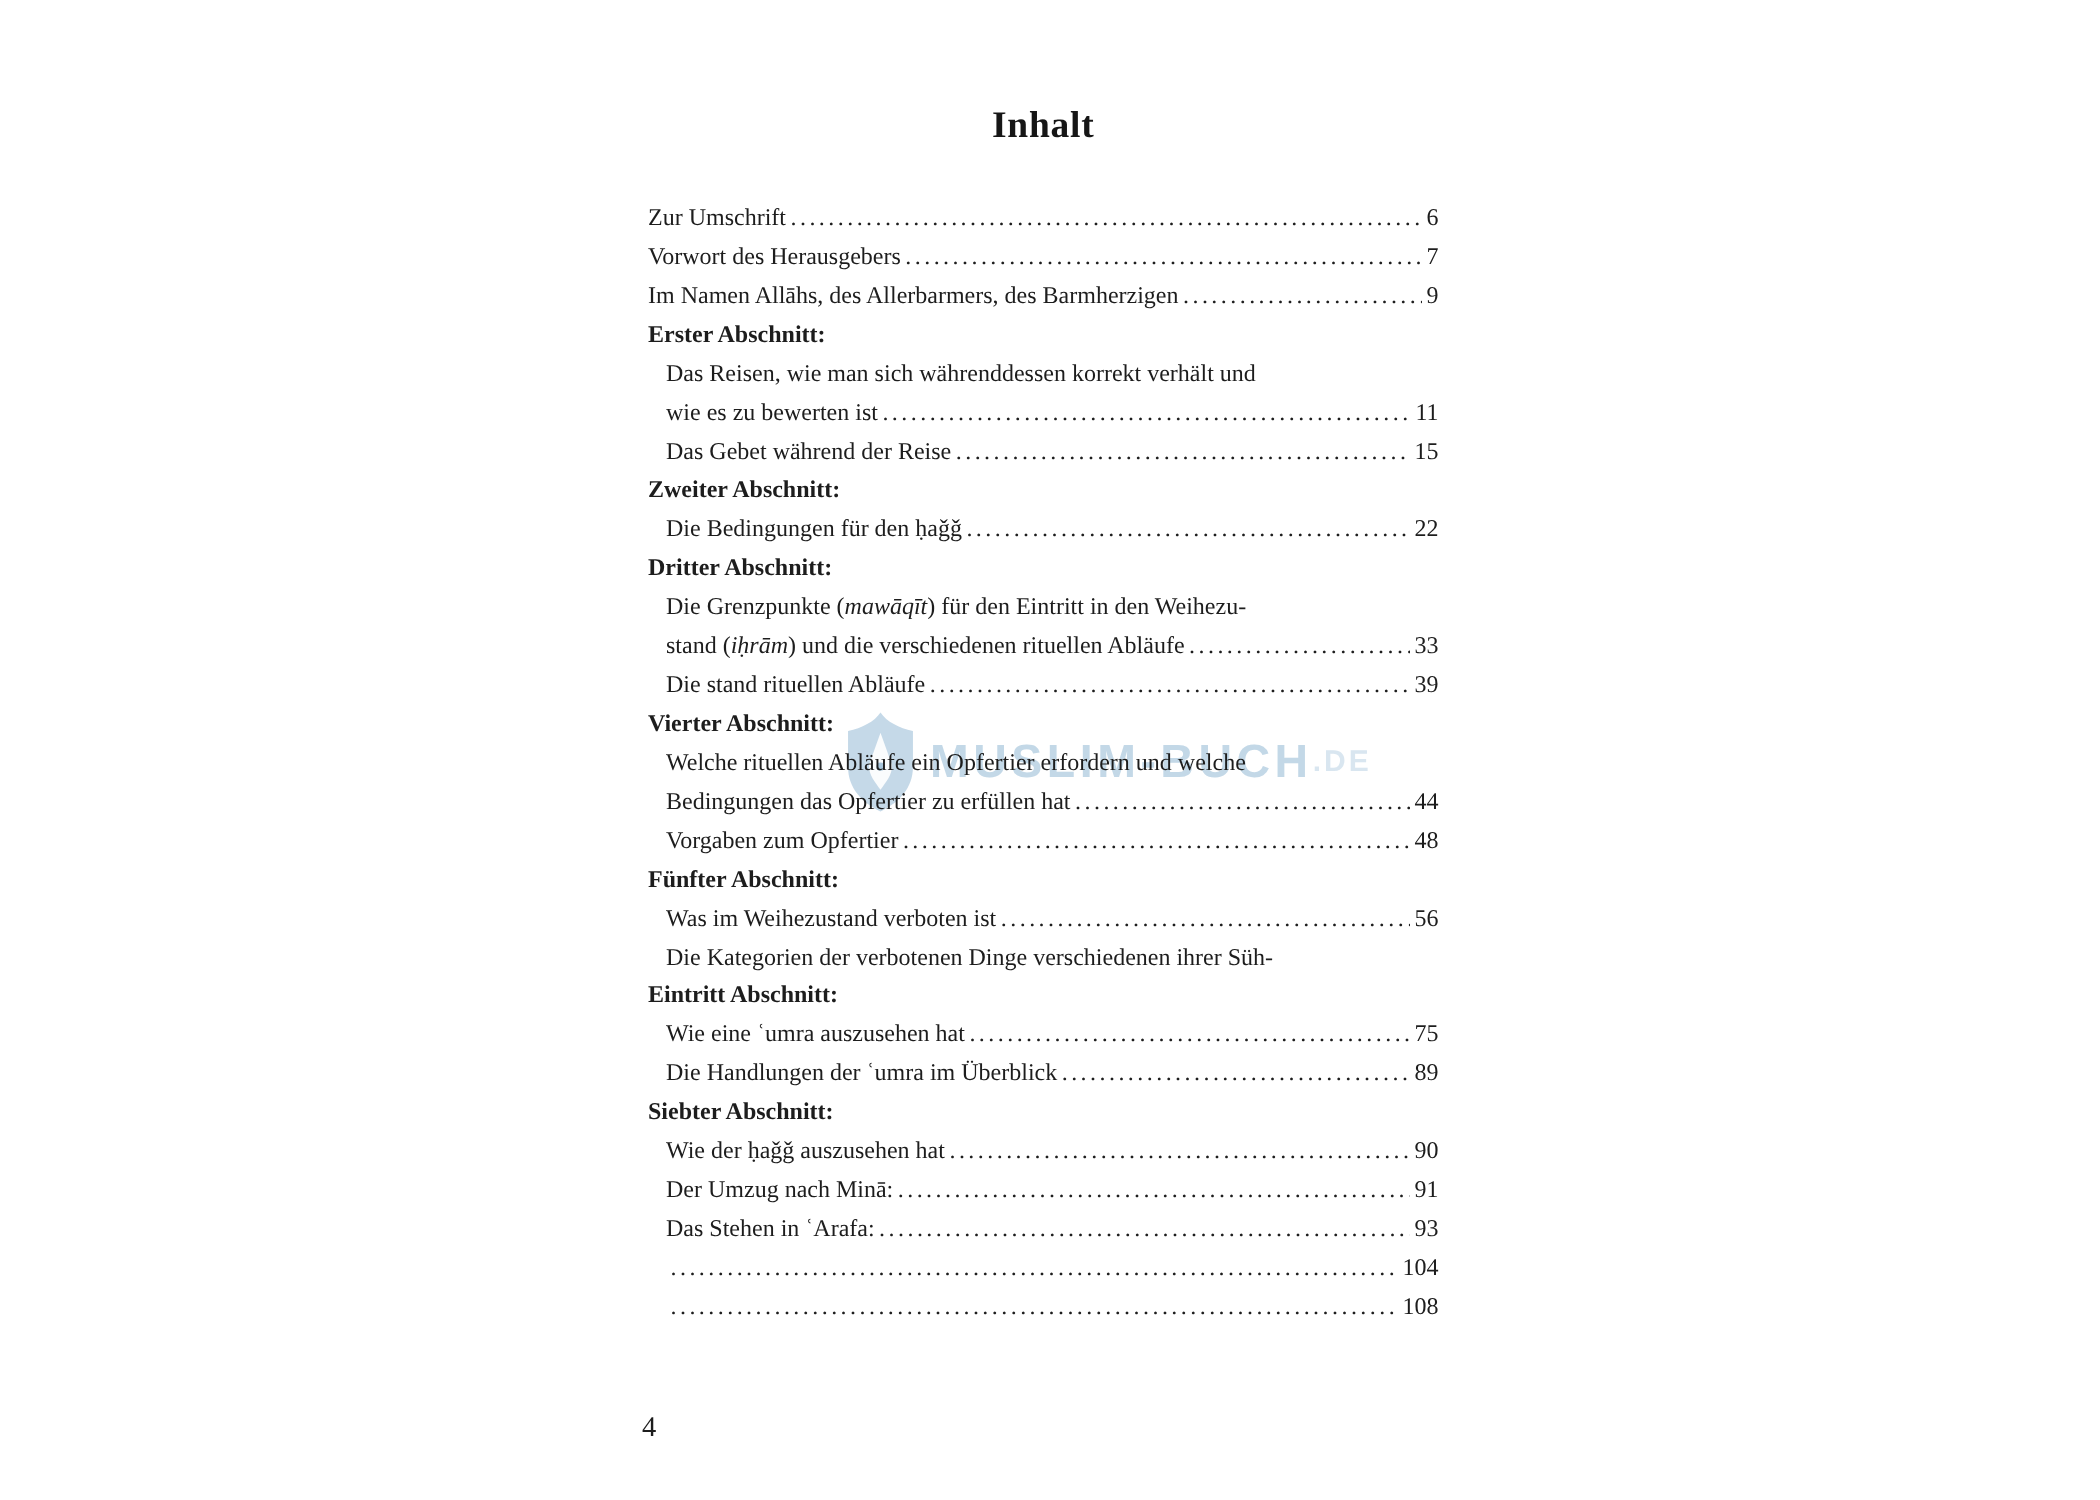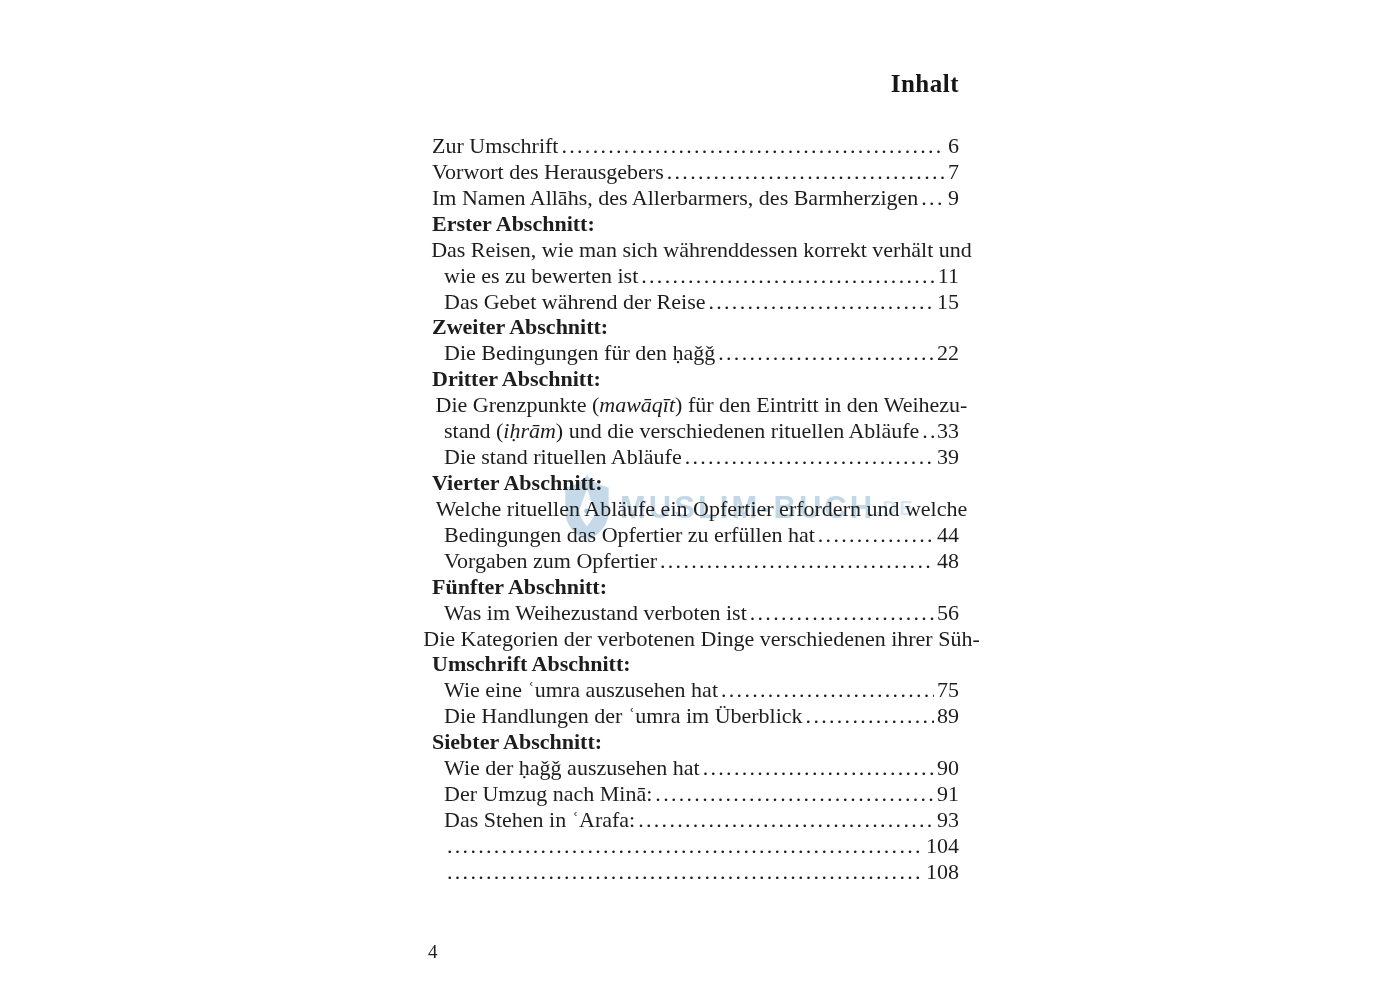--- a/index.html
+++ b/index.html
@@ -44,42 +44,42 @@
     color: rgba(185, 210, 228, 0.55);
   }
   
   .content { position: absolute; left: 432px; top: 0; width: 527px; z-index: 1; }
   .title {
     margin: 0;
     position: absolute;
     top: 70px;
     left: 0;
     width: 527px;
-    text-align: right;
+    text-align: center;
     font-size: 25px;
     font-weight: bold;
     letter-spacing: 0.5px;
     color: #161616;
   }
   .toc {
     position: absolute;
     top: 133px;
     left: 0;
     width: 527px;
-    font-size: 22px;
+    font-size: 16px;
   }
   .toc-row {
     display: flex;
     align-items: baseline;
     height: 25.93px;
     line-height: 25.93px;
     white-space: nowrap;
   }
   .toc-row.bold { font-weight: bold; }
-  .toc-row.indent { padding-left: 12px; justify-content: center; }
+  .toc-row.indent { padding-left: 12px; }
   .toc-text i { font-style: italic; }
   .leader {
     flex: 1 1 auto;
     overflow: hidden;
     min-width: 6px;
     margin: 0 1px 0 3px;
   }
   .leader::after {
     content: "....................................................................................................................................";
     letter-spacing: 2.3px;
@@ -187,21 +187,21 @@
         </div>
         <div class="toc-row indent">
           <span class="toc-text"><span>Was im Weihezustand verboten ist</span></span>
           <span class="leader"></span>
           <span class="toc-page">56</span>
         </div>
         <div class="toc-row indent">
           <span class="toc-text"><span>Die Kategorien der verbotenen Dinge verschiedenen ihrer Süh-</span></span>
         </div>
         <div class="toc-row bold">
-          <span class="toc-text"><span>Umschrift Abschnitt:</span></span>
+          <span class="toc-text"><span>Eintritt Abschnitt:</span></span>
         </div>
         <div class="toc-row indent">
           <span class="toc-text"><span>Wie eine ʿumra auszusehen hat</span></span>
           <span class="leader"></span>
           <span class="toc-page">75</span>
         </div>
         <div class="toc-row indent">
           <span class="toc-text"><span>Die Handlungen der ʿumra im Überblick</span></span>
           <span class="leader"></span>
           <span class="toc-page">89</span>

